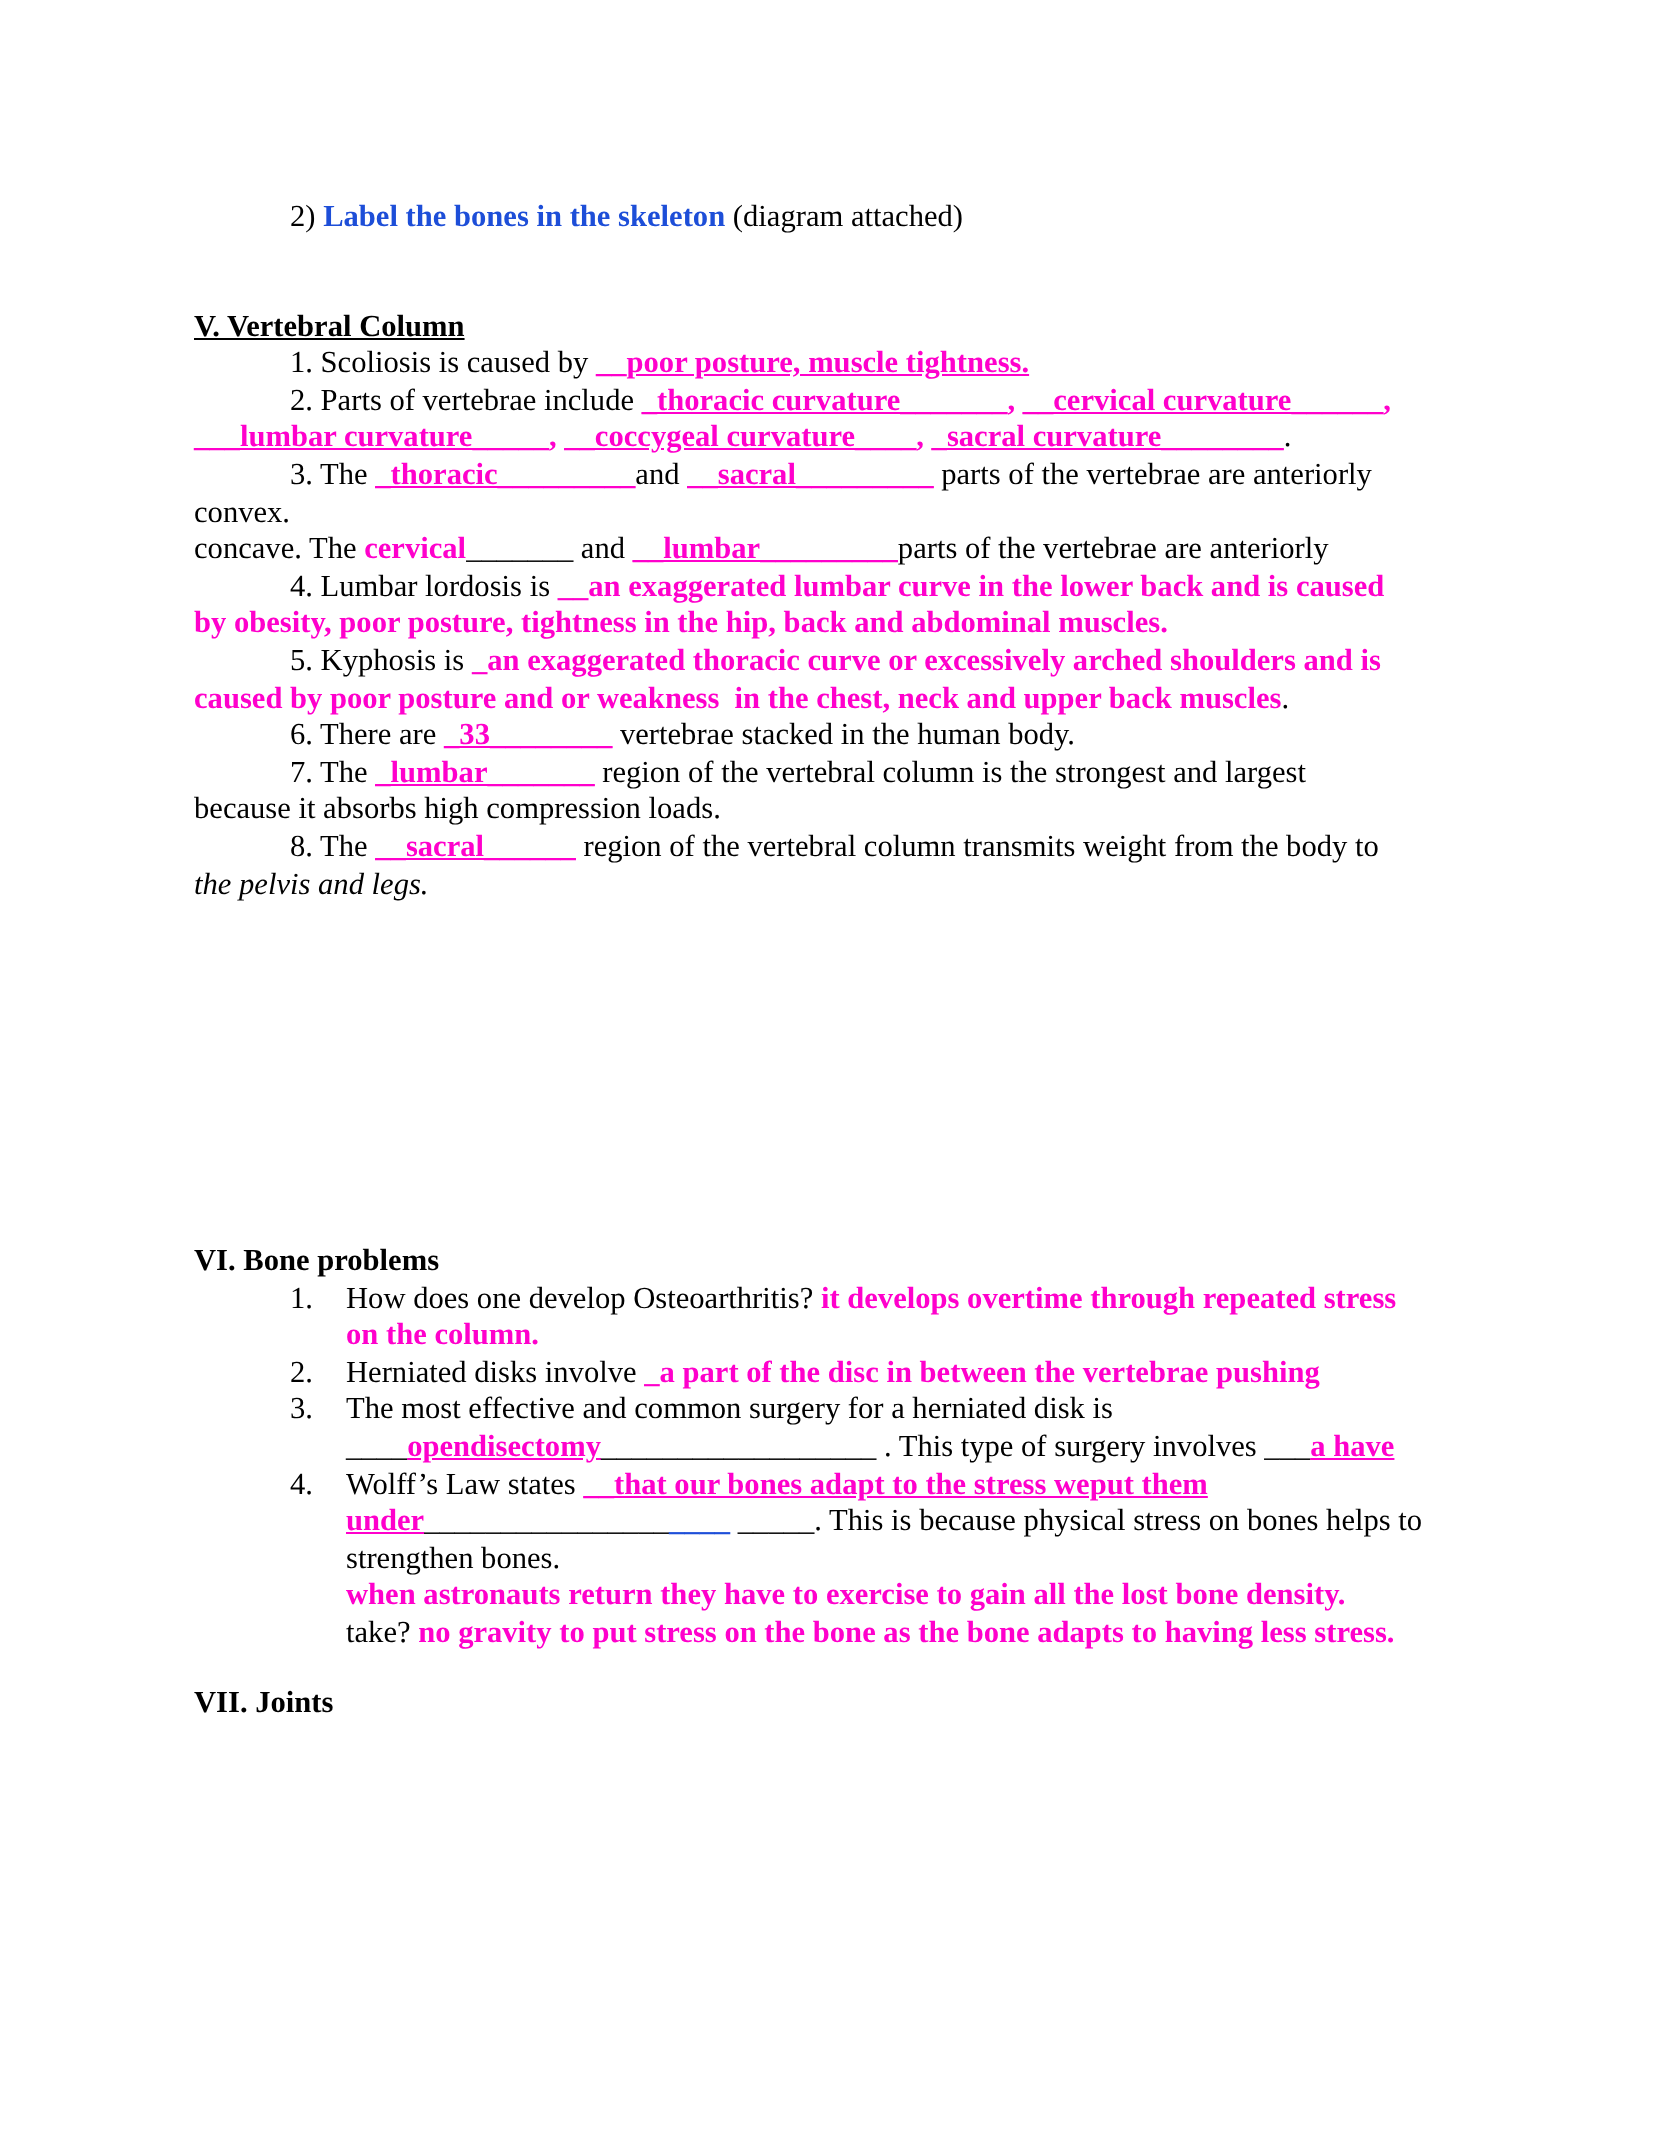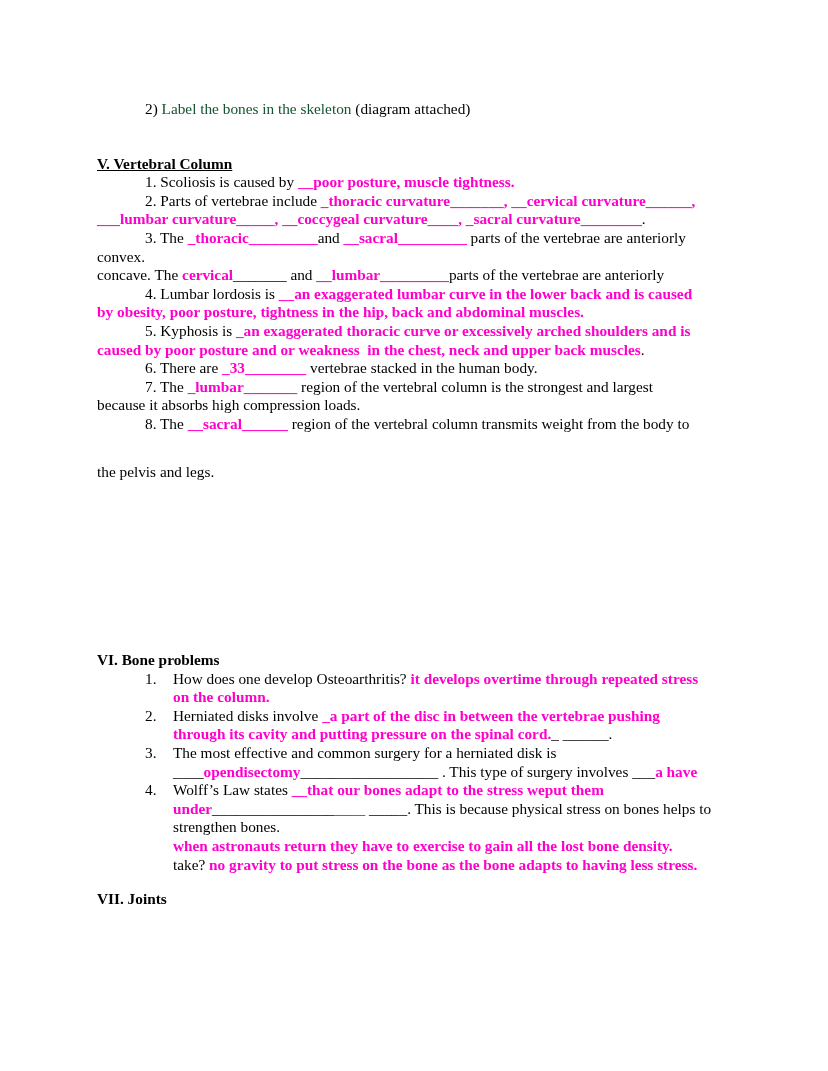--- a/index.html
+++ b/index.html
@@ -32,31 +32,32 @@
     width: 28px;
   }
   .num-bold { font-weight: bold; }
   .heading {
     font-weight: bold;
     white-space: pre;
   }
   .heading-v  { margin-top: 36px; text-decoration: underline; }
   .heading-vi { margin-top: 170px; }
   .heading-vii{ margin-top: 16px; }
-  .closing-line { margin-top: 29px; white-space: pre; }
+  .closing-line { white-space: pre; font-style: italic; }
   
   .s-n { color: #000000; }
-  .s-b { color: #14532d; font-weight: normal; }
+  .s-b { color: #1d4ed8; font-weight: bold; }
   .s-a {
     color: var(--answer-color, #ff00cc);
     font-weight: bold;
   }
   .s-au {
     color: var(--answer-color, #ff00cc);
     font-weight: bold;
+    text-decoration: underline;
     text-align: right;
   }
 </style>
 </head>
 <body style="--answer-color: #ff00cc; background: rgb(255, 255, 255); color: rgb(0, 0, 0);">
 
 <div class="page">
 
   <div class="line-block">
       <div class="line ind-first"><span class="s-n">2) </span><span class="s-b">Label the bones in the skeleton</span><span class="s-n"> (diagram attached)</span></div>
@@ -82,21 +83,20 @@
     </div>
 
   <div class="closing-line">the pelvis and legs.</div>
 
   <div class="heading heading-vi">VI. Bone problems</div>
 
   <div class="line-block">
       <div class="line ind-first"><span class="num">1.</span><span class="s-n">How does one develop Osteoarthritis? </span><span class="s-a">it develops overtime through repeated stress</span></div>
       <div class="line ind-hang"><span class="s-a">on the column.</span></div>
       <div class="line ind-first"><span class="num">2.</span><span class="s-n">Herniated disks involve </span><span class="s-a">_a part of the disc in between the vertebrae pushing</span></div>
-      <div class="line ind-hang"><span class="s-a">through its cavity and putting pressure on the spinal cord.</span><span class="s-n">_ ______.</span></div>
       <div class="line ind-first"><span class="num">3.</span><span class="s-n">The most effective and common surgery for a herniated disk is</span></div>
       <div class="line ind-hang"><span class="s-n">____</span><span class="s-au">opendisectomy</span><span class="s-n">__________________ . This type of surgery involves ___</span><span class="s-au">a have</span></div>
       <div class="line ind-first"><span class="num">4.</span><span class="s-n">Wolff’s Law states </span><span class="s-au">__that our bones adapt to the stress weput them</span></div>
       <div class="line ind-hang"><span class="s-au">under</span><span class="s-n">________________</span><span class="s-b">____</span><span class="s-n"> _____. This is because physical stress on bones helps to</span></div>
       <div class="line ind-hang"><span class="s-n">strengthen bones.</span></div>
       <div class="line ind-hang"><span class="s-a">when astronauts return they have to exercise to gain all the lost bone density.</span></div>
       <div class="line ind-hang"><span class="s-n">take? </span><span class="s-a">no gravity to put stress on the bone as the bone adapts to having less stress.</span></div>
     </div>
 
   <div class="heading heading-vii">VII. Joints</div>

